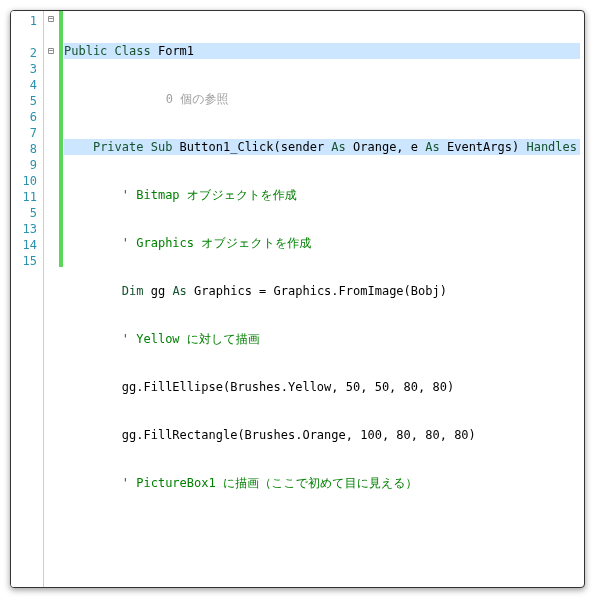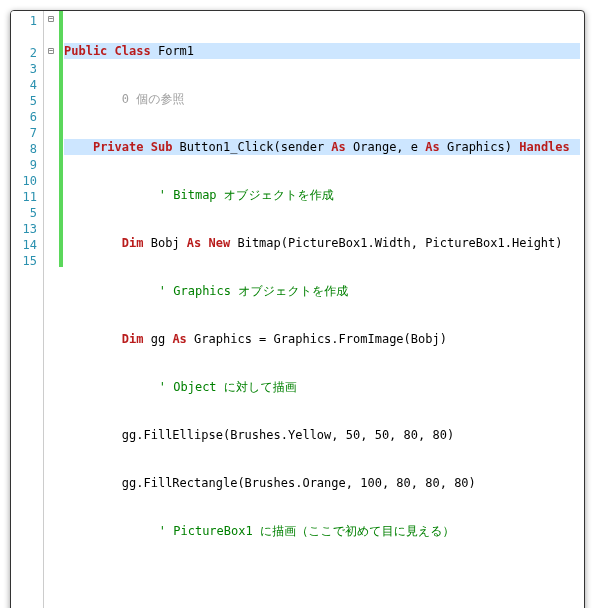--- a/index.html
+++ b/index.html
@@ -42,23 +42,23 @@
     background: #fff;
   }
   .bar-col .green { background:#5bd75b; width:4px; height:16px; margin-left:1px;}
   .code-col {
     flex: 1;
     white-space: pre;
     padding-right: 4px;
   }
   .code-col .row { height:16px; }
   .hl { background: #cde6ff; }
-  .kw { color: #b91c1c; font-weight: bold; }
-  .str-comment { color: #008000; margin-left: 37px; }
-  .faded { color:#a0a0a0; }
+  .kw { color: #14532d; }
+  .str-comment { color: #008000; }
+  .faded { color:#a0a0a0;margin-left:44px; }
 </style>
 </head>
 <body>
 
 <div class="code-panel">
   <div class="gutter">
     <div>1</div>
     <div></div>
     <div>2</div>
     <div>3</div>
@@ -107,26 +107,25 @@
       <div class="green"></div>
       <div class="green"></div>
       <div class="green"></div>
       <div class="green"></div>
       <div class="green"></div>
       <div class="green"></div>
   </div>
   <div class="code-col">
     <div class="row hl"><span class="kw">Public Class</span><span> Form1</span></div>
     <div class="row">        <span class="faded">0 個の参照</span></div>
-    <div class="row hl">    <span class="kw">Private Sub</span><span> Button1_Click(sender </span><span class="kw">As</span><span> Orange, e </span><span class="kw">As</span><span> Graphics) </span><span class="kw">Handles</span></div>
+    <div class="row hl">    <span class="kw">Private Sub</span><span> Button1_Click(sender </span><span class="kw">As</span><span> Orange, e </span><span class="kw">As</span><span> EventArgs) </span><span class="kw">Handles</span></div>
     <div class="row">        <span class="str-comment">' Bitmap オブジェクトを作成</span></div>
-    <div class="row">        <span class="kw">Dim</span><span> Bobj </span><span class="kw">As New</span><span> Bitmap(PictureBox1.Width, PictureBox1.Height)</span></div>
     <div class="row">        <span class="str-comment">' Graphics オブジェクトを作成</span></div>
     <div class="row">        <span class="kw">Dim</span><span> gg </span><span class="kw">As</span><span> Graphics = Graphics.FromImage(Bobj)</span></div>
-    <div class="row">        <span class="str-comment">' Object に対して描画</span></div>
+    <div class="row">        <span class="str-comment">' Yellow に対して描画</span></div>
     <div class="row">        <span>gg.FillEllipse(Brushes.Yellow, 50, 50, 80, 80)</span></div>
     <div class="row">        <span>gg.FillRectangle(Brushes.Orange, 100, 80, 80, 80)</span></div>
     <div class="row">        <span class="str-comment">' PictureBox1 に描画（ここで初めて目に見える）</span></div>
     
     
     
     
   </div>
 </div>
 

